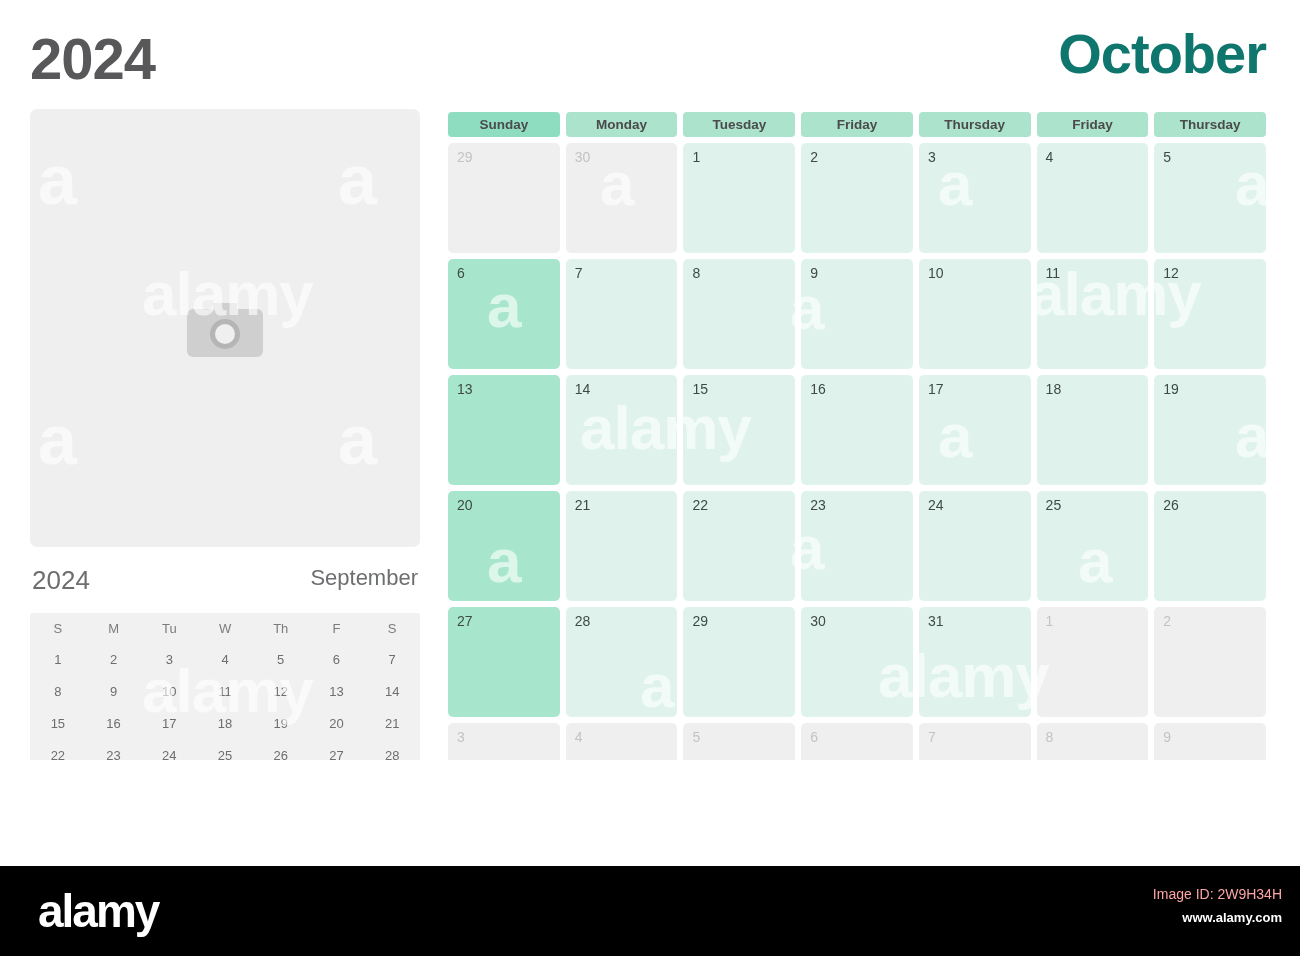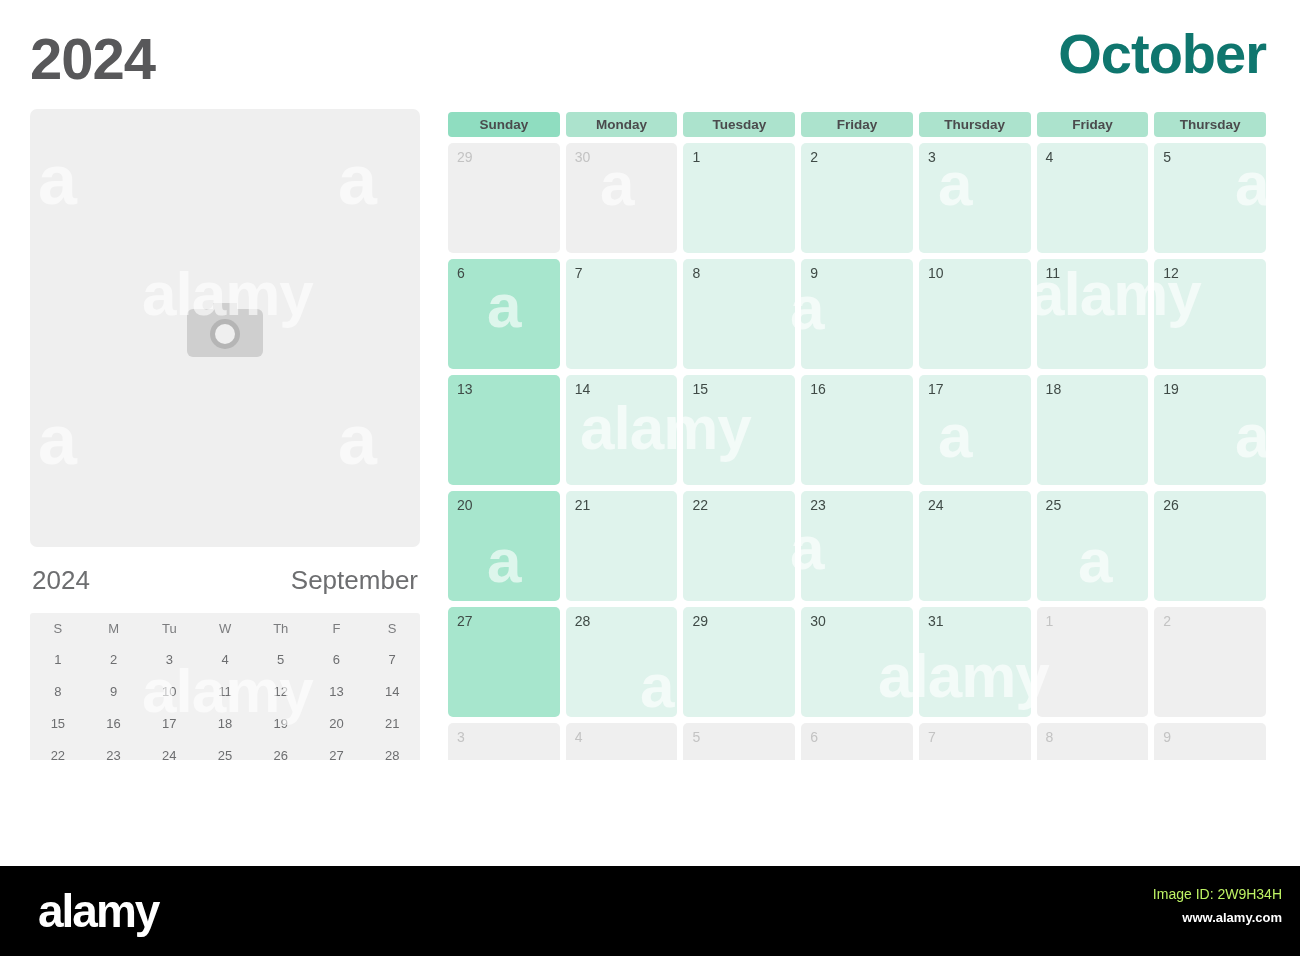--- a/index.html
+++ b/index.html
@@ -72,21 +72,21 @@
   }
   #mini-year {
     position: absolute;
     left: 2px; top: 0;
     font-size: 26px;
     color: #6d6e70;
   }
   #mini-month {
     position: absolute;
     right: 2px; top: 0;
-    font-size: 26px;
+    font-size: 22px;
     color: #6d6e70;
   }
   #mini-grid {
     position: absolute;
     left: 0; top: 48px;
     width: 390px;
     height: 224px;
     background: #f1f1f1;
     border-radius: 3px;
   }
@@ -184,21 +184,21 @@
     font-size: 46px;
     font-weight: bold;
     color: #ffffff;
     letter-spacing: -2px;
     line-height: 1;
   }
   #footer-imageid {
     position: absolute;
     right: 18px; top: 20px;
     font-size: 14px;
-    color: #bef264;
+    color: #fca5a5;
     text-align: left;
   }
   #footer-url {
     position: absolute;
     right: 18px; top: 44px;
     font-size: 13px;
     font-weight: bold;
     color: #ffffff;
     text-align: center;
   }

